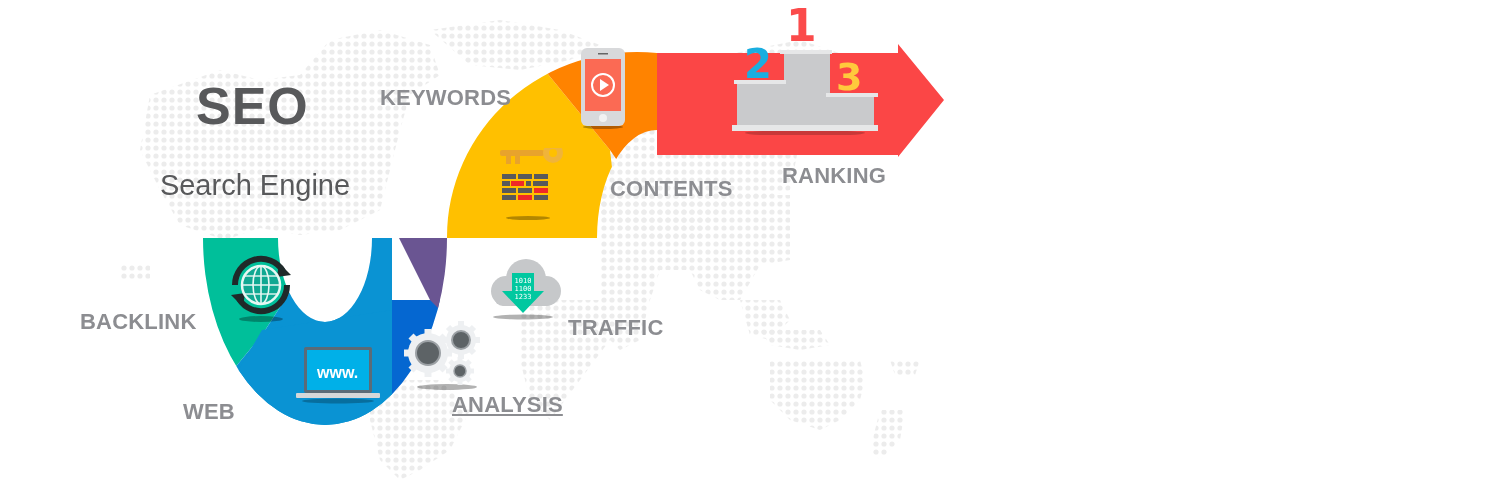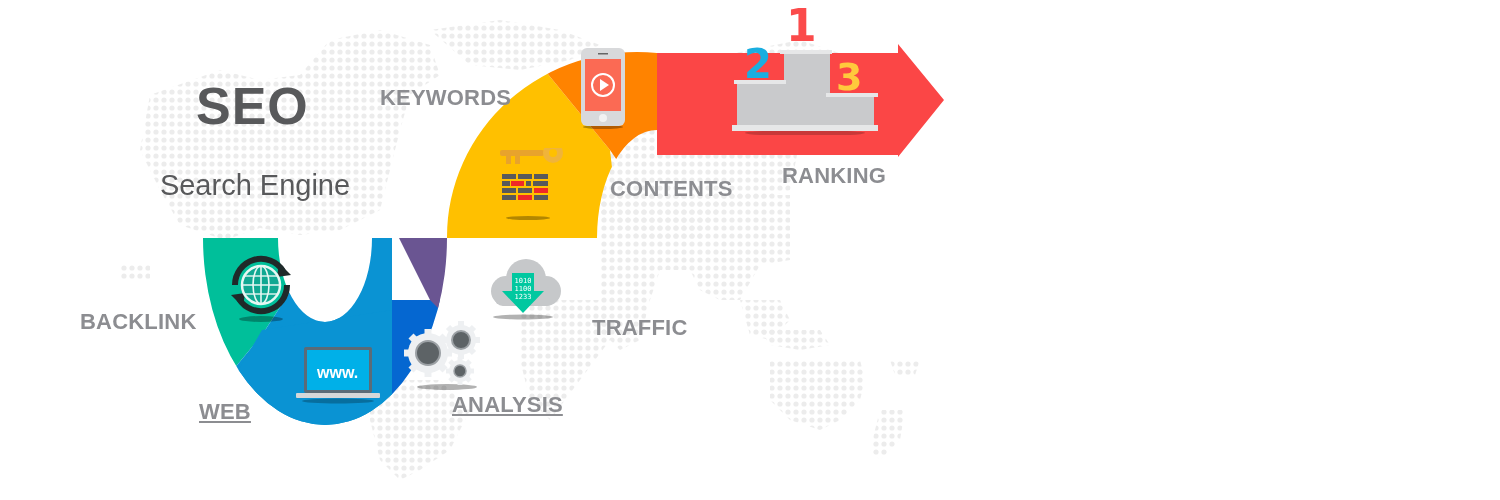--- a/index.html
+++ b/index.html
@@ -74,23 +74,23 @@
 
   <div class="title-seo">SEO</div>
   <div class="title-sub">
     <div>Search Engine</div>
   </div>
 
   <div class="label" style="left:610px;top:176px;">CONTENTS</div>
   <div class="label" style="left:380px;top:85px;">KEYWORDS</div>
   <div class="label" style="left:782px;top:163px;">RANKING</div>
   <div class="label" style="left:80px;top:309px;">BACKLINK</div>
-  <div class="label" style="left:199px;top:399px;text-decoration:underline;">WEB</div>
+  <div class="label" style="left:183px;top:399px;">WEB</div>
   <div class="label" style="left:452px;top:392px;text-decoration:underline;">ANALYSIS</div>
-  <div class="label" style="left:568px;top:315px;margin-left:24px;">TRAFFIC</div>
+  <div class="label" style="left:568px;top:315px;">TRAFFIC</div>
 
   <svg width="80" height="80" style="position:absolute;left:221px;top:245px;">
     <ellipse cx="40" cy="74" rx="22" ry="3" fill="#000" opacity="0.3"></ellipse>
     <path d="M14 40 A26 26 0 0 1 62 26" stroke="#1f2a2a" stroke-width="6" fill="none"></path>
     <path d="M66 40 A26 26 0 0 1 18 54" stroke="#1f2a2a" stroke-width="6" fill="none"></path>
     <polygon points="58,18 70,30 56,32" fill="#1f2a2a"></polygon>
     <polygon points="22,62 10,50 24,48" fill="#1f2a2a"></polygon>
     <circle cx="40" cy="40" r="19" fill="#0fa892" stroke="#e6f7f3" stroke-width="2.5"></circle>
     <ellipse cx="40" cy="40" rx="8" ry="19" fill="none" stroke="#e6f7f3" stroke-width="1.6"></ellipse>
     <line x1="40" y1="21" x2="40" y2="59" stroke="#e6f7f3" stroke-width="1.6"></line>

